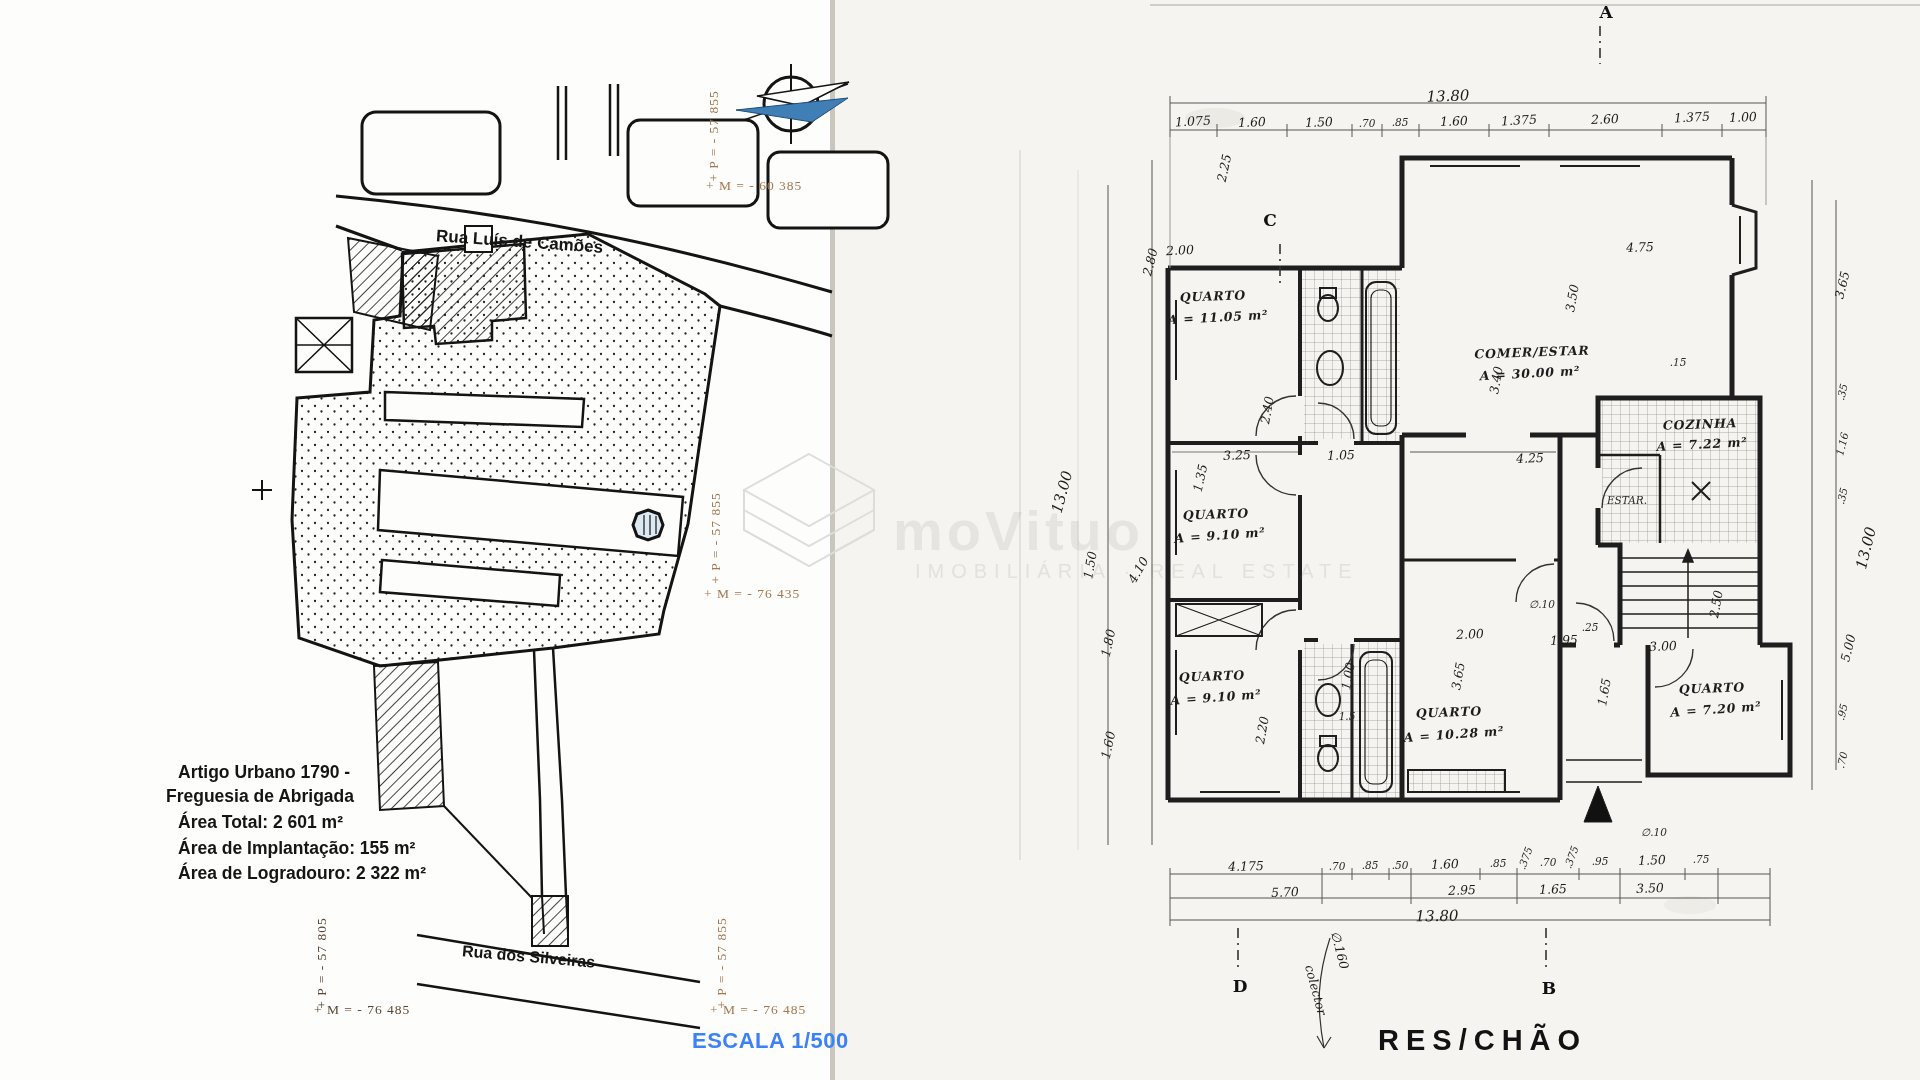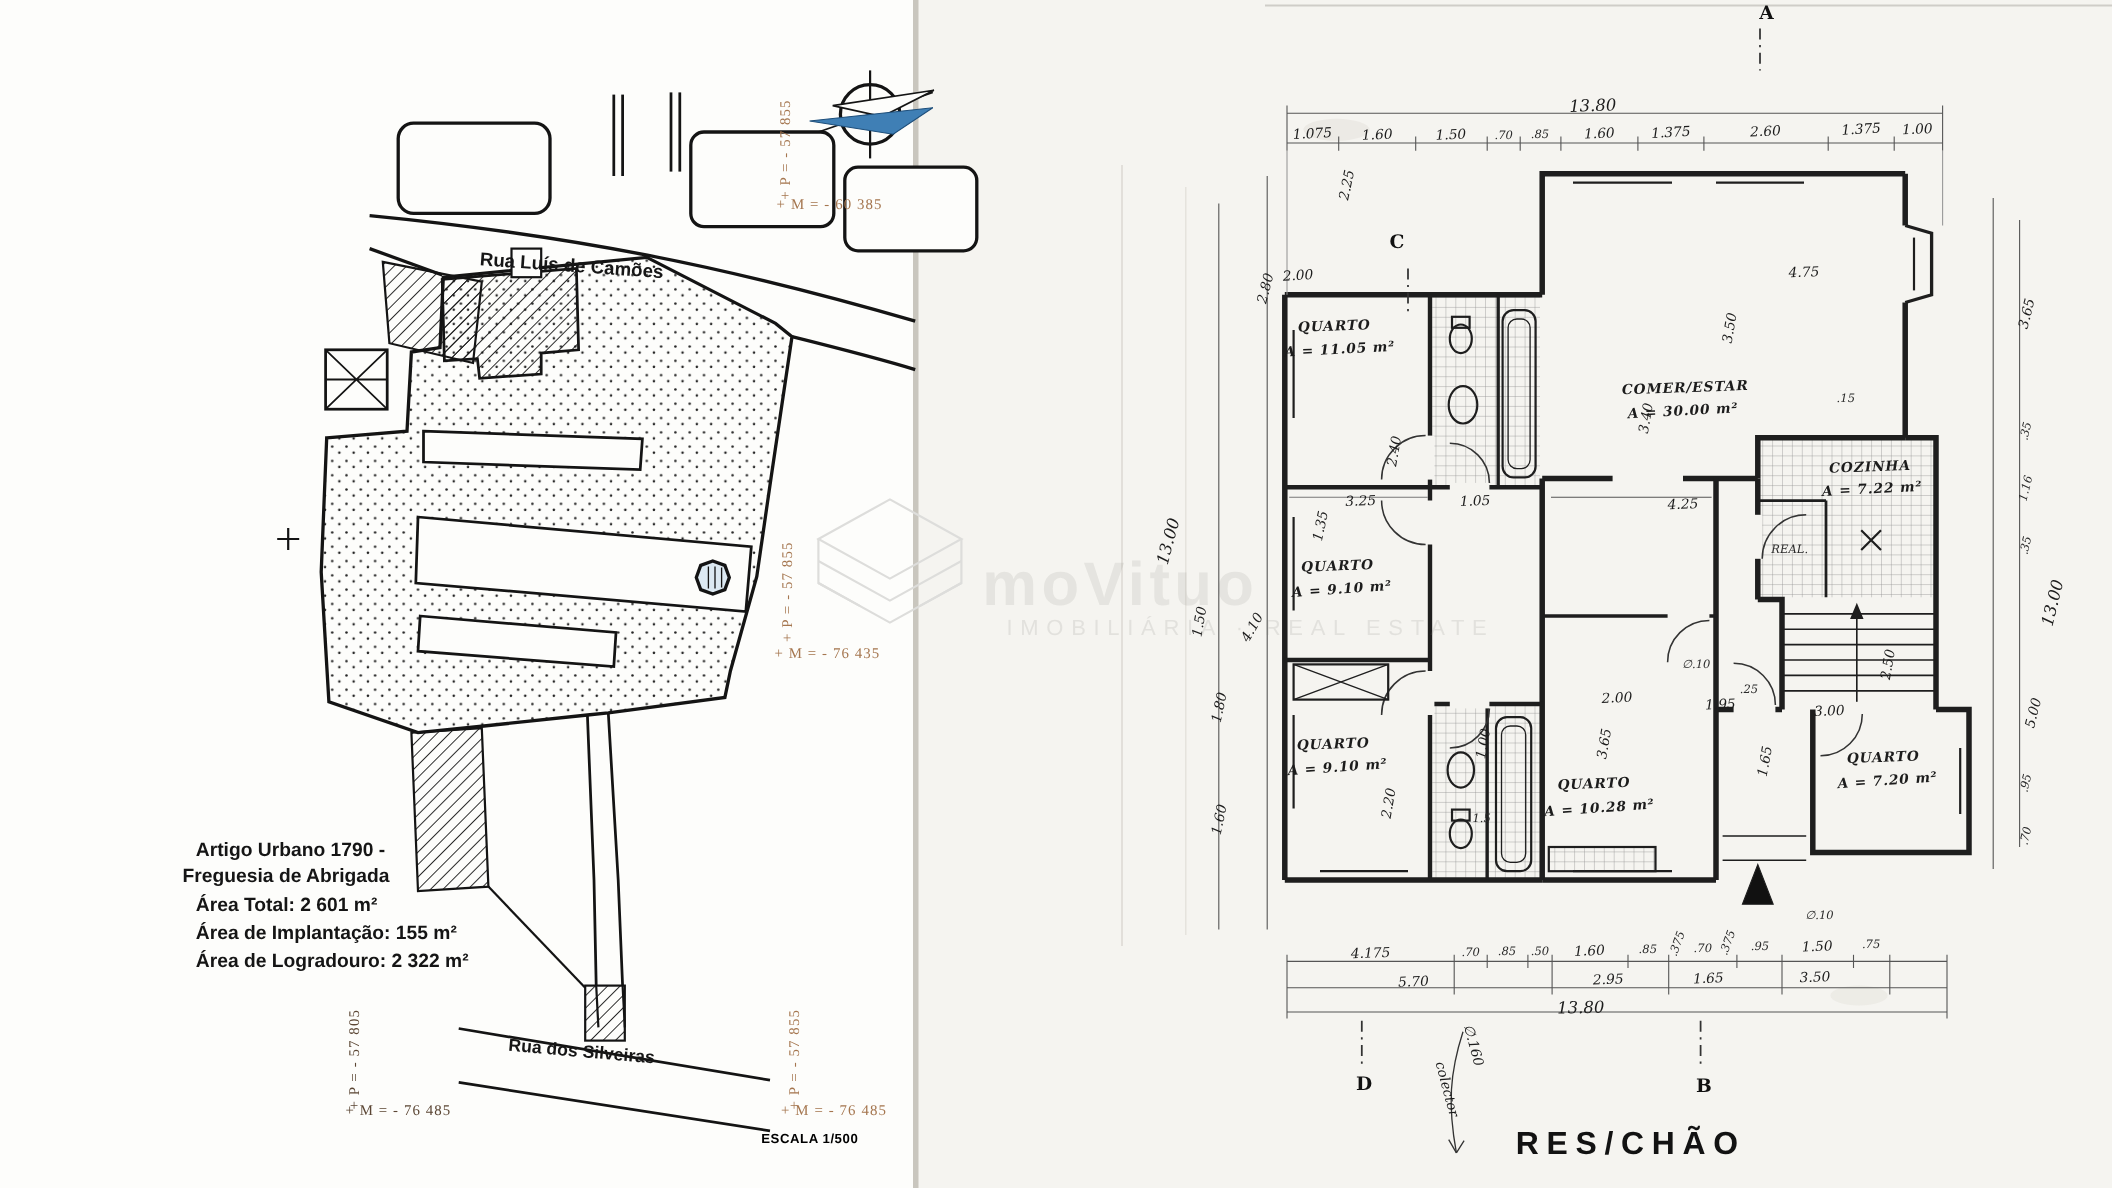--- a/index.html
+++ b/index.html
@@ -5,21 +5,21 @@
   html,body{margin:0;padding:0;}
   body{width:1920px;height:1080px;overflow:hidden;background:#fdfdfb;
        font-family:"Liberation Sans",sans-serif;position:relative;}
   #stage{position:absolute;inset:0;width:1920px;height:1080px;}
   svg{position:absolute;left:0;top:0;}
   .abs{position:absolute;white-space:nowrap;}
   
   .title{font-size:24px;letter-spacing:.5px;color:#1b1b1b;font-weight:normal;}
   .street{font-weight:bold;font-size:17px;color:#161616;}
   .info{font-weight:bold;font-size:17.5px;color:#151515;}
-  .scale{font-weight:bold;font-size:12px;color:#000000;letter-spacing:.5px;}
+  .scale{font-weight:bold;font-size:22px;color:#3b82f6;letter-spacing:.5px;}
   
   .coord{font-family:"Liberation Serif",serif;font-size:13.5px;letter-spacing:1px;color:#a5764f;}
   .coord.dark{color:#5b4634;}
   .vert{transform-origin:center;transform:translate(-50%,-50%) rotate(-90deg);}
   
   .lbl{position:absolute;font-family:"DejaVu Serif",serif;font-style:italic;color:#1c1c1c;
        white-space:nowrap;transform-origin:center;}
   .hw{font-size:12.5px;}
   .hw-lg{font-size:15px;}
   .small{font-size:10.5px;color:#2a2a2a;}
@@ -325,38 +325,38 @@
       <span class="lbl room" style="left: 1212px; top: 676px; transform: translate(-50%, -50%) rotate(-2deg);">QUARTO</span>
       <span class="lbl room" style="left: 1216px; top: 697px; transform: translate(-50%, -50%) rotate(-4deg);">A = 9.10 m²</span>
       <span class="lbl room" style="left: 1449px; top: 712px; transform: translate(-50%, -50%) rotate(-2deg);">QUARTO</span>
       <span class="lbl room" style="left: 1454px; top: 734px; transform: translate(-50%, -50%) rotate(-4deg);">A = 10.28 m²</span>
       <span class="lbl room" style="left: 1712px; top: 688px; transform: translate(-50%, -50%) rotate(-2deg);">QUARTO</span>
       <span class="lbl room" style="left: 1716px; top: 709px; transform: translate(-50%, -50%) rotate(-4deg);">A = 7.20 m²</span>
       <span class="lbl room" style="left: 1532px; top: 352px; transform: translate(-50%, -50%) rotate(-2deg);">COMER/ESTAR</span>
       <span class="lbl room" style="left: 1530px; top: 373px; transform: translate(-50%, -50%) rotate(-3deg);">A = 30.00 m²</span>
       <span class="lbl room" style="left: 1700px; top: 424px; transform: translate(-50%, -50%) rotate(-2deg);">COZINHA</span>
       <span class="lbl room" style="left: 1702px; top: 444px; transform: translate(-50%, -50%) rotate(-3deg);">A = 7.22 m²</span>
-      <span class="lbl small" style="left: 1627px; top: 500px; transform: translate(-50%, -50%) rotate(0deg);">REAL.</span>
+      <span class="lbl small" style="left: 1627px; top: 500px; transform: translate(-50%, -50%) rotate(0deg);">ESTAR.</span>
       <span class="lbl hw" style="left: 1640px; top: 247px; transform: translate(-50%, -50%) rotate(-2deg);">4.75</span>
       <span class="lbl hw" style="left: 1572px; top: 298px; transform: translate(-50%, -50%) rotate(-80deg);">3.50</span>
       <span class="lbl small" style="left: 1678px; top: 362px; transform: translate(-50%, -50%) rotate(0deg);">.15</span>
       <span class="lbl hw" style="left: 1496px; top: 380px; transform: translate(-50%, -50%) rotate(-80deg);">3.40</span>
       <span class="lbl hw" style="left: 1267px; top: 410px; transform: translate(-50%, -50%) rotate(-80deg);">2.40</span>
       <span class="lbl hw" style="left: 1237px; top: 455px; transform: translate(-50%, -50%) rotate(-2deg);">3.25</span>
       <span class="lbl hw" style="left: 1341px; top: 455px; transform: translate(-50%, -50%) rotate(-2deg);">1.05</span>
       <span class="lbl hw" style="left: 1530px; top: 458px; transform: translate(-50%, -50%) rotate(-2deg);">4.25</span>
       <span class="lbl hw" style="left: 1348px; top: 676px; transform: translate(-50%, -50%) rotate(-80deg);">1.00</span>
       <span class="lbl hw" style="left: 1470px; top: 634px; transform: translate(-50%, -50%) rotate(-2deg);">2.00</span>
       <span class="lbl hw" style="left: 1564px; top: 640px; transform: translate(-50%, -50%) rotate(-2deg);">1.95</span>
       <span class="lbl hw" style="left: 1663px; top: 646px; transform: translate(-50%, -50%) rotate(-2deg);">3.00</span>
       <span class="lbl hw" style="left: 1716px; top: 604px; transform: translate(-50%, -50%) rotate(-80deg);">2.50</span>
       <span class="lbl hw" style="left: 1458px; top: 676px; transform: translate(-50%, -50%) rotate(-80deg);">3.65</span>
       <span class="lbl hw" style="left: 1262px; top: 730px; transform: translate(-50%, -50%) rotate(-80deg);">2.20</span>
       <span class="lbl hw" style="left: 1604px; top: 692px; transform: translate(-50%, -50%) rotate(-80deg);">1.65</span>
-      <span class="lbl small" style="left: 1347px; top: 744px; transform: translate(-50%, -50%) rotate(0deg);">1.5</span>
+      <span class="lbl small" style="left: 1347px; top: 716px; transform: translate(-50%, -50%) rotate(0deg);">1.5</span>
       <span class="lbl small" style="left: 1542px; top: 604px; transform: translate(-50%, -50%) rotate(0deg);">∅.10</span>
       <span class="lbl small" style="left: 1654px; top: 832px; transform: translate(-50%, -50%) rotate(0deg);">∅.10</span>
       <span class="lbl small" style="left: 1590px; top: 627px; transform: translate(-50%, -50%) rotate(0deg);">.25</span>
       <span class="lbl hw" style="left: 1842px; top: 285px; transform: translate(-50%, -50%) rotate(-76deg);">3.65</span>
       <span class="lbl small" style="left: 1842px; top: 392px; transform: translate(-50%, -50%) rotate(-76deg);">.35</span>
       <span class="lbl small" style="left: 1842px; top: 444px; transform: translate(-50%, -50%) rotate(-76deg);">1.16</span>
       <span class="lbl small" style="left: 1842px; top: 496px; transform: translate(-50%, -50%) rotate(-76deg);">.35</span>
       <span class="lbl hw-lg" style="left: 1866px; top: 548px; transform: translate(-50%, -50%) rotate(-76deg);">13.00</span>
       <span class="lbl hw" style="left: 1848px; top: 648px; transform: translate(-50%, -50%) rotate(-76deg);">5.00</span>
       <span class="lbl small" style="left: 1842px; top: 712px; transform: translate(-50%, -50%) rotate(-76deg);">.95</span>

